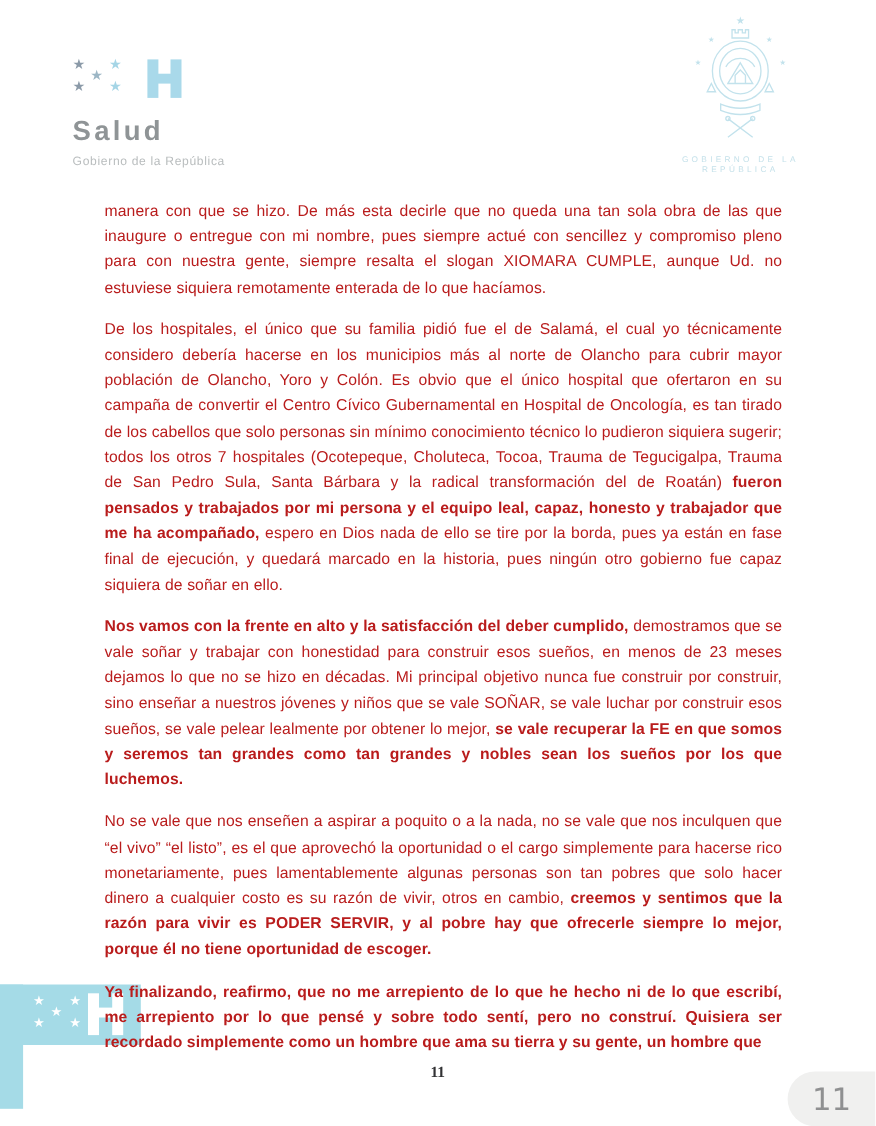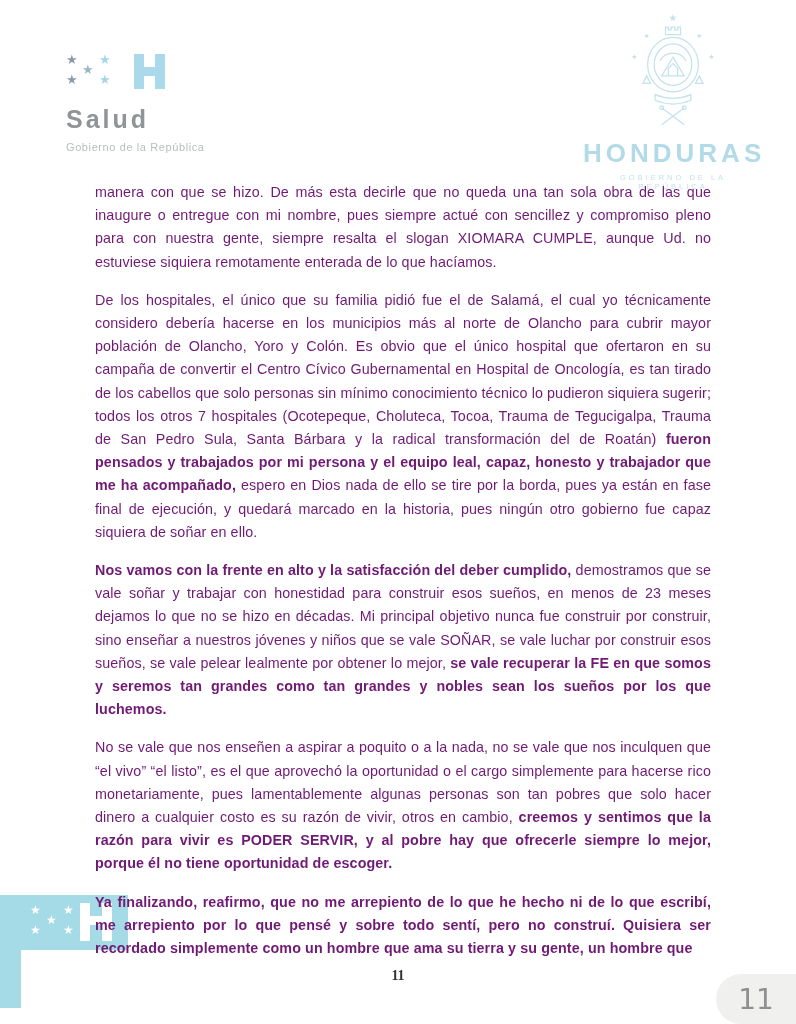--- a/index.html
+++ b/index.html
@@ -32,21 +32,21 @@
   .salud-sub{margin-top:7px;font-size:11px;letter-spacing:.6px;color:#b9bdbe;}
 
   .honduras-logo{position:absolute;left:583px;top:12px;width:180px;text-align:center;}
   .honduras-logo svg{display:block;margin:0 auto;}
   .hn-name{font-size:26px;font-weight:700;letter-spacing:4px;color:#b2dbe7;margin-top:2px;}
   .hn-sub{font-size:7.5px;letter-spacing:3px;color:#c5e1ea;margin-top:4px;}
 
   
   .letter-body{
     position:absolute;left:95px;top:181px;width:616px;z-index:2;
-    font-size:14.3px;line-height:23.2px;text-align:justify;color:#701a75;letter-spacing:.1px;
+    font-size:14.3px;line-height:23.2px;text-align:justify;color:#b91c1c;letter-spacing:.1px;
   }
   .letter-body p{margin:0 0 15px 0;}
   .b{font-weight:700;}
 
   
   .page-number{
     position:absolute;left:0;right:0;top:968px;text-align:center;z-index:2;
     font-family:"Liberation Serif",serif;font-size:14px;font-weight:700;color:#323234;
   }
   .corner-badge{
@@ -109,21 +109,20 @@
         <circle cx="64" cy="102" r="2"></circle>
       </g>
       <g fill="#c2e2ec" font-family="DejaVu Sans" text-anchor="middle">
         <text x="52" y="10" font-size="10">★</text>
         <text x="24" y="28" font-size="7">★</text>
         <text x="80" y="28" font-size="7">★</text>
         <text x="11" y="50" font-size="7">★</text>
         <text x="93" y="50" font-size="7">★</text>
       </g>
     </svg>
-    <div class="hn-name">HONDURAS</div>
     <div class="hn-sub">GOBIERNO DE LA REPÚBLICA</div>
   </div>
 
   <main class="letter-body">
     <p><span>manera con que se hizo. De más esta decirle que no queda una tan sola obra de las que inaugure o entregue con mi nombre, pues siempre actué con sencillez y compromiso pleno para con nuestra gente, siempre resalta el slogan XIOMARA CUMPLE, aunque Ud. no estuviese siquiera remotamente enterada de lo que hacíamos.</span></p>
 
     <p><span>De los hospitales, el único que su familia pidió fue el de Salamá, el cual yo técnicamente considero debería hacerse en los municipios más al norte de Olancho para cubrir mayor población de Olancho, Yoro y Colón. Es obvio que el único hospital que ofertaron en su campaña de convertir el Centro Cívico Gubernamental en Hospital de Oncología, es tan tirado de los cabellos que solo personas sin mínimo conocimiento técnico lo pudieron siquiera sugerir; todos los otros 7 hospitales (Ocotepeque, Choluteca, Tocoa, Trauma de Tegucigalpa, Trauma de San Pedro Sula, Santa Bárbara y la radical transformación del de Roatán) </span><span class="b">fueron pensados y trabajados por mi persona y el equipo leal, capaz, honesto y trabajador que me ha acompañado,</span><span> espero en Dios nada de ello se tire por la borda, pues ya están en fase final de ejecución, y quedará marcado en la historia, pues ningún otro gobierno fue capaz siquiera de soñar en ello.</span></p>
 
     <p><span class="b">Nos vamos con la frente en alto y la satisfacción del deber cumplido,</span><span> demostramos que se vale soñar y trabajar con honestidad para construir esos sueños, en menos de 23 meses dejamos lo que no se hizo en décadas. Mi principal objetivo nunca fue construir por construir, sino enseñar a nuestros jóvenes y niños que se vale SOÑAR, se vale luchar por construir esos sueños, se vale pelear lealmente por obtener lo mejor, </span><span class="b">se vale recuperar la FE en que somos y seremos tan grandes como tan grandes y nobles sean los sueños por los que luchemos.</span></p>
 

